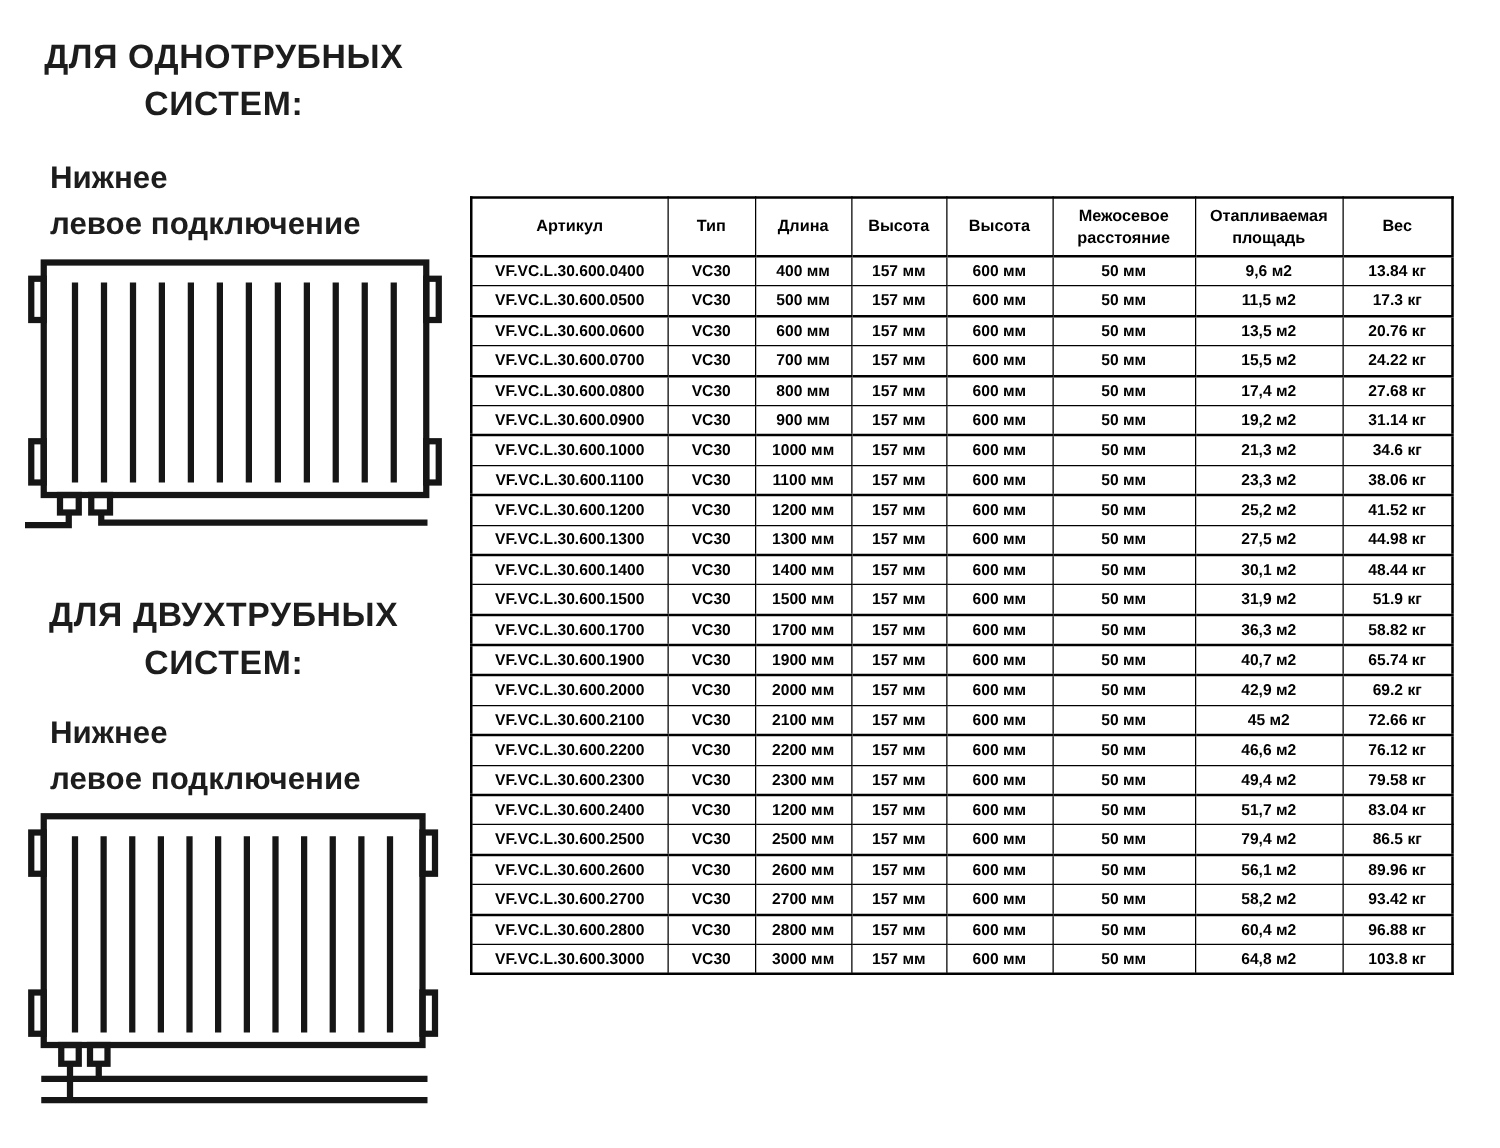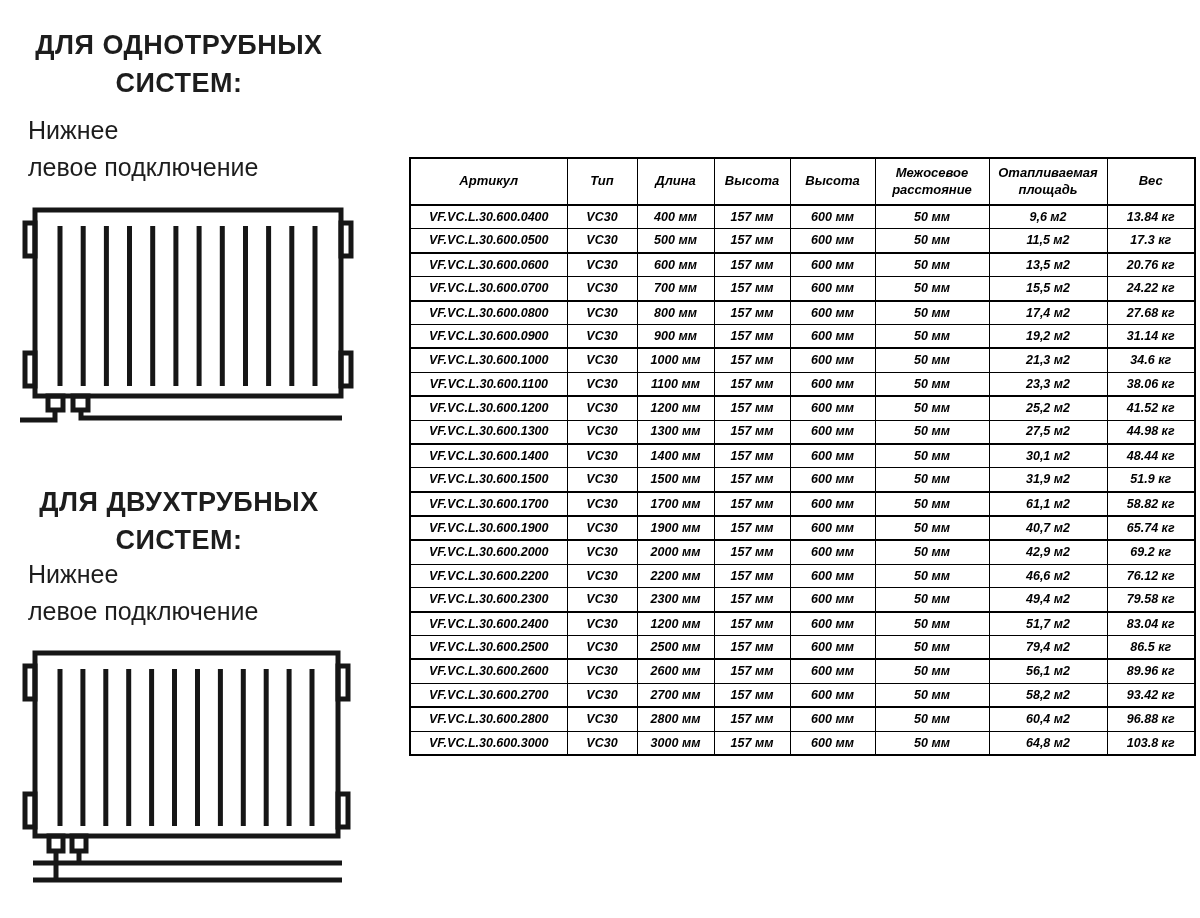--- a/index.html
+++ b/index.html
@@ -11,36 +11,36 @@
 
   
   .left-panel { position:absolute; left:0; top:0; width:352px; height:918px; }
 
   .sec-title {
     position:absolute; left:0; width:358px; margin:0;
     text-align:center; font-size:27px; font-weight:800; letter-spacing:.5px;
     line-height:38px; color:#1d1d1d;
   }
   .sec-title.t1 { top:26px; }
-  .sec-title.t2 { top:483px; }
+  .sec-title.t2 { top:473px; }
 
   .sec-sub {
-    position:absolute; left:28px; width:340px; margin:0;
-    font-size:25px; font-weight:400; line-height:37px; color:#1d1d1d;
+    position:absolute; left:28px; width:340px; margin:12px;
+    font-size:25px; font-weight:700; line-height:37px; color:#1d1d1d;
   }
   .sec-sub.s1 { top:112px; }
   .sec-sub.s2 { top:556px; }
 
   .radiator { position:absolute; left:18px; }
   .radiator.r1 { top:203px; }
   .radiator.r2 { top:646px; }
   .radiator * { stroke:#161616; fill:none; }
 
   
-  .table-wrap { position:absolute; left:409px; top:157px;font-style:italic; }
+  .table-wrap { position:absolute; left:376px; top:157px; }
   table.spec {
     border-collapse:collapse; table-layout:fixed; width:785px;
     border:2.6px solid #000;
   }
   table.spec th, table.spec td {
     border:1.4px solid #000; padding:0 2px; text-align:center; vertical-align:middle;
     font-weight:bold; color:#000; overflow:hidden; white-space:normal;
   }
   table.spec thead th {
     height:45px; font-size:13px; line-height:1.3; border-bottom:2.6px solid #000;
@@ -274,21 +274,21 @@
             <td>31,9 м2</td>
             <td>51.9 кг</td>
           </tr>
           <tr class="thick">
             <td>VF.VC.L.30.600.1700</td>
             <td>VC30</td>
             <td>1700 мм</td>
             <td>157 мм</td>
             <td>600 мм</td>
             <td>50 мм</td>
-            <td>61,1 м2</td>
+            <td>36,3 м2</td>
             <td>58.82 кг</td>
           </tr>
           <tr class="thick">
             <td>VF.VC.L.30.600.1900</td>
             <td>VC30</td>
             <td>1900 мм</td>
             <td>157 мм</td>
             <td>600 мм</td>
             <td>50 мм</td>
             <td>40,7 м2</td>
@@ -296,20 +296,30 @@
           </tr>
           <tr>
             <td>VF.VC.L.30.600.2000</td>
             <td>VC30</td>
             <td>2000 мм</td>
             <td>157 мм</td>
             <td>600 мм</td>
             <td>50 мм</td>
             <td>42,9 м2</td>
             <td>69.2 кг</td>
+          </tr>
+          <tr class="thick">
+            <td>VF.VC.L.30.600.2100</td>
+            <td>VC30</td>
+            <td>2100 мм</td>
+            <td>157 мм</td>
+            <td>600 мм</td>
+            <td>50 мм</td>
+            <td>45 м2</td>
+            <td>72.66 кг</td>
           </tr>
           <tr>
             <td>VF.VC.L.30.600.2200</td>
             <td>VC30</td>
             <td>2200 мм</td>
             <td>157 мм</td>
             <td>600 мм</td>
             <td>50 мм</td>
             <td>46,6 м2</td>
             <td>76.12 кг</td>

